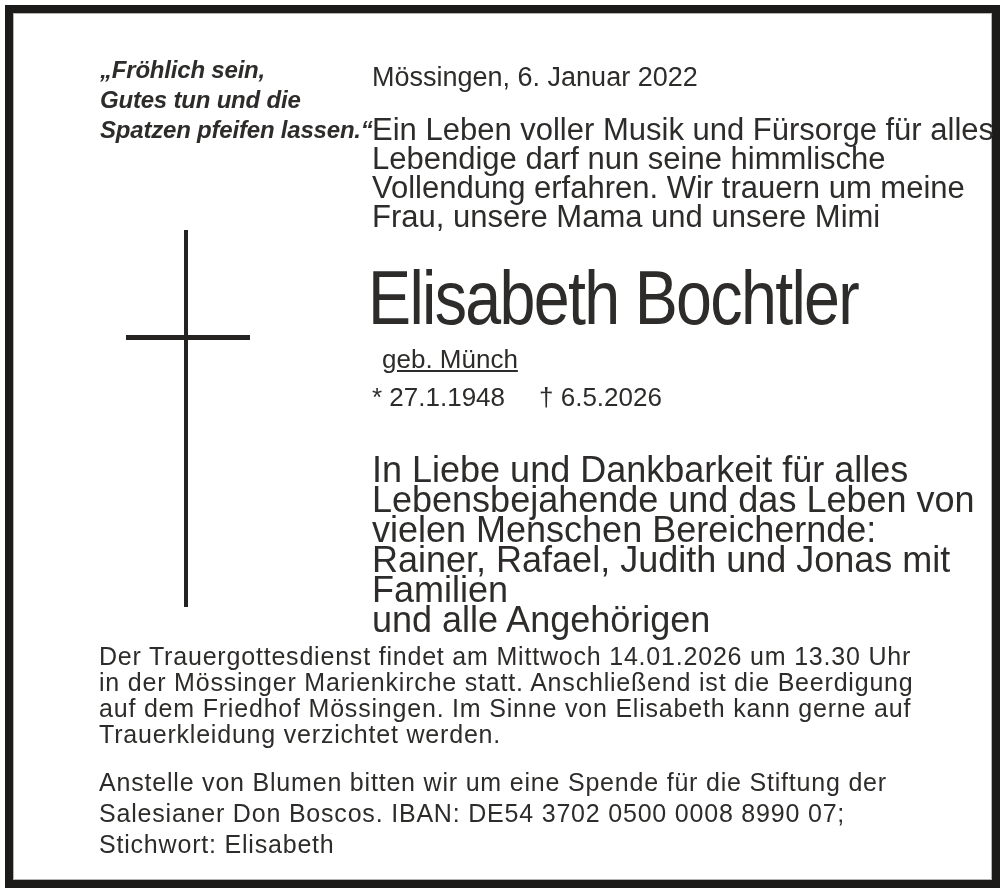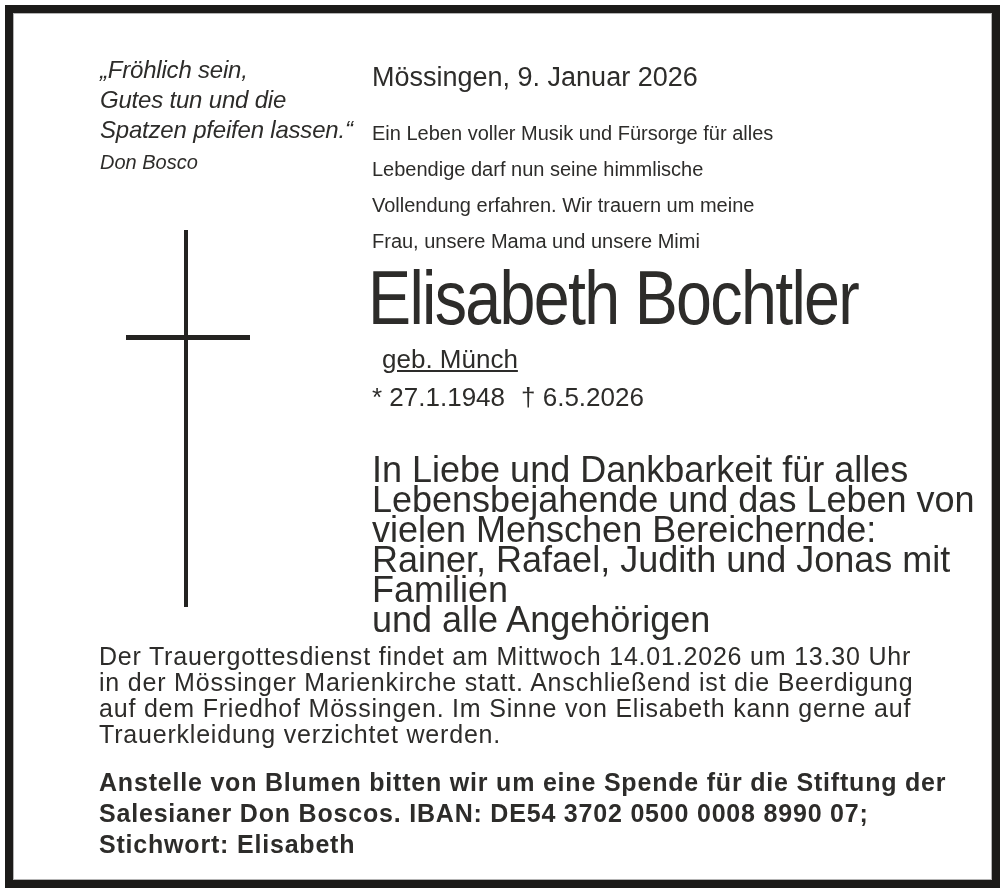--- a/index.html
+++ b/index.html
@@ -24,20 +24,21 @@
   }
   .quote {
     left: 100px; top: 55px;
     font-style: italic;
   }
   .quote-text {
     font-size: 24px;
     line-height: 30px;
     white-space: pre-line;
     letter-spacing: -0.2px;
+    font-weight: bold;
   }
   .quote-attr {
     margin-top: 4px;
     font-size: 20px;
     line-height: 26px;
   }
   .cross { left: 0; top: 0; }
   .cross-v {
     left: 184px; top: 230px;
     width: 4px; height: 377px;
@@ -48,22 +49,22 @@
     width: 124px; height: 5px;
     background: #242321;
   }
   .dateline {
     left: 372px; top: 61px;
     font-size: 27px;
     line-height: 32px;
   }
   .intro {
     left: 372px; top: 115px;
-    font-size: 20px;
-    line-height: 36px;
+    font-size: 31px;
+    line-height: 29px;
     white-space: pre-line;
   }
   .name {
     left: 368px; top: 260px;
     font-size: 76px;
     line-height: 76px;
     letter-spacing: -2px;
     white-space: nowrap;
     transform: scaleX(0.85);
     transform-origin: 0 0;
@@ -72,61 +73,59 @@
     left: 382px; top: 344px;
     font-size: 26px;
     line-height: 31px;
     text-decoration: underline;
   }
   .dates {
     left: 372px; top: 382px;
     font-size: 26px;
     line-height: 31px;
   }
-  .dates .birth { margin-right: 16px; text-align: center; }
+  .dates .birth { margin-right: 34px; text-align: center; }
   .tribute {
     left: 372px; top: 455px;
     font-size: 36px;
     line-height: 30px;
     white-space: pre-line;
   }
   .service {
     left: 99px; top: 643px;
     font-size: 25px;
     line-height: 26px;
     letter-spacing: 0.8px;
     white-space: pre-line;
   }
   .donation {
     left: 99px; top: 767px;
     font-size: 25px;
     line-height: 31px;
     letter-spacing: 0.8px;
     white-space: pre-line;
-    font-weight: bold;
   }
 </style>
 </head>
 <body>
 
 <div class="frame"></div>
 
 <div class="abs quote">
   <div class="quote-text">„Fröhlich sein,
 Gutes tun und die
 Spatzen pfeifen lassen.“</div>
-  <div class="quote-attr">Don Bosco</div>
 </div>
 
 <div class="cross">
   <div class="abs cross-v"></div>
   <div class="abs cross-h"></div>
 </div>
 
-<div class="abs dateline">Mössingen, 9. Januar 2026</div>
+<div class="abs dateline">Mössingen, 6. Januar 2022</div>
 
 <div class="abs intro">Ein Leben voller Musik und Fürsorge für alles
 Lebendige darf nun seine himmlische
 Vollendung erfahren. Wir trauern um meine
 Frau, unsere Mama und unsere Mimi</div>
 
 <div class="abs name">Elisabeth Bochtler</div>
 
 <div class="abs birthname">geb. Münch</div>
 

